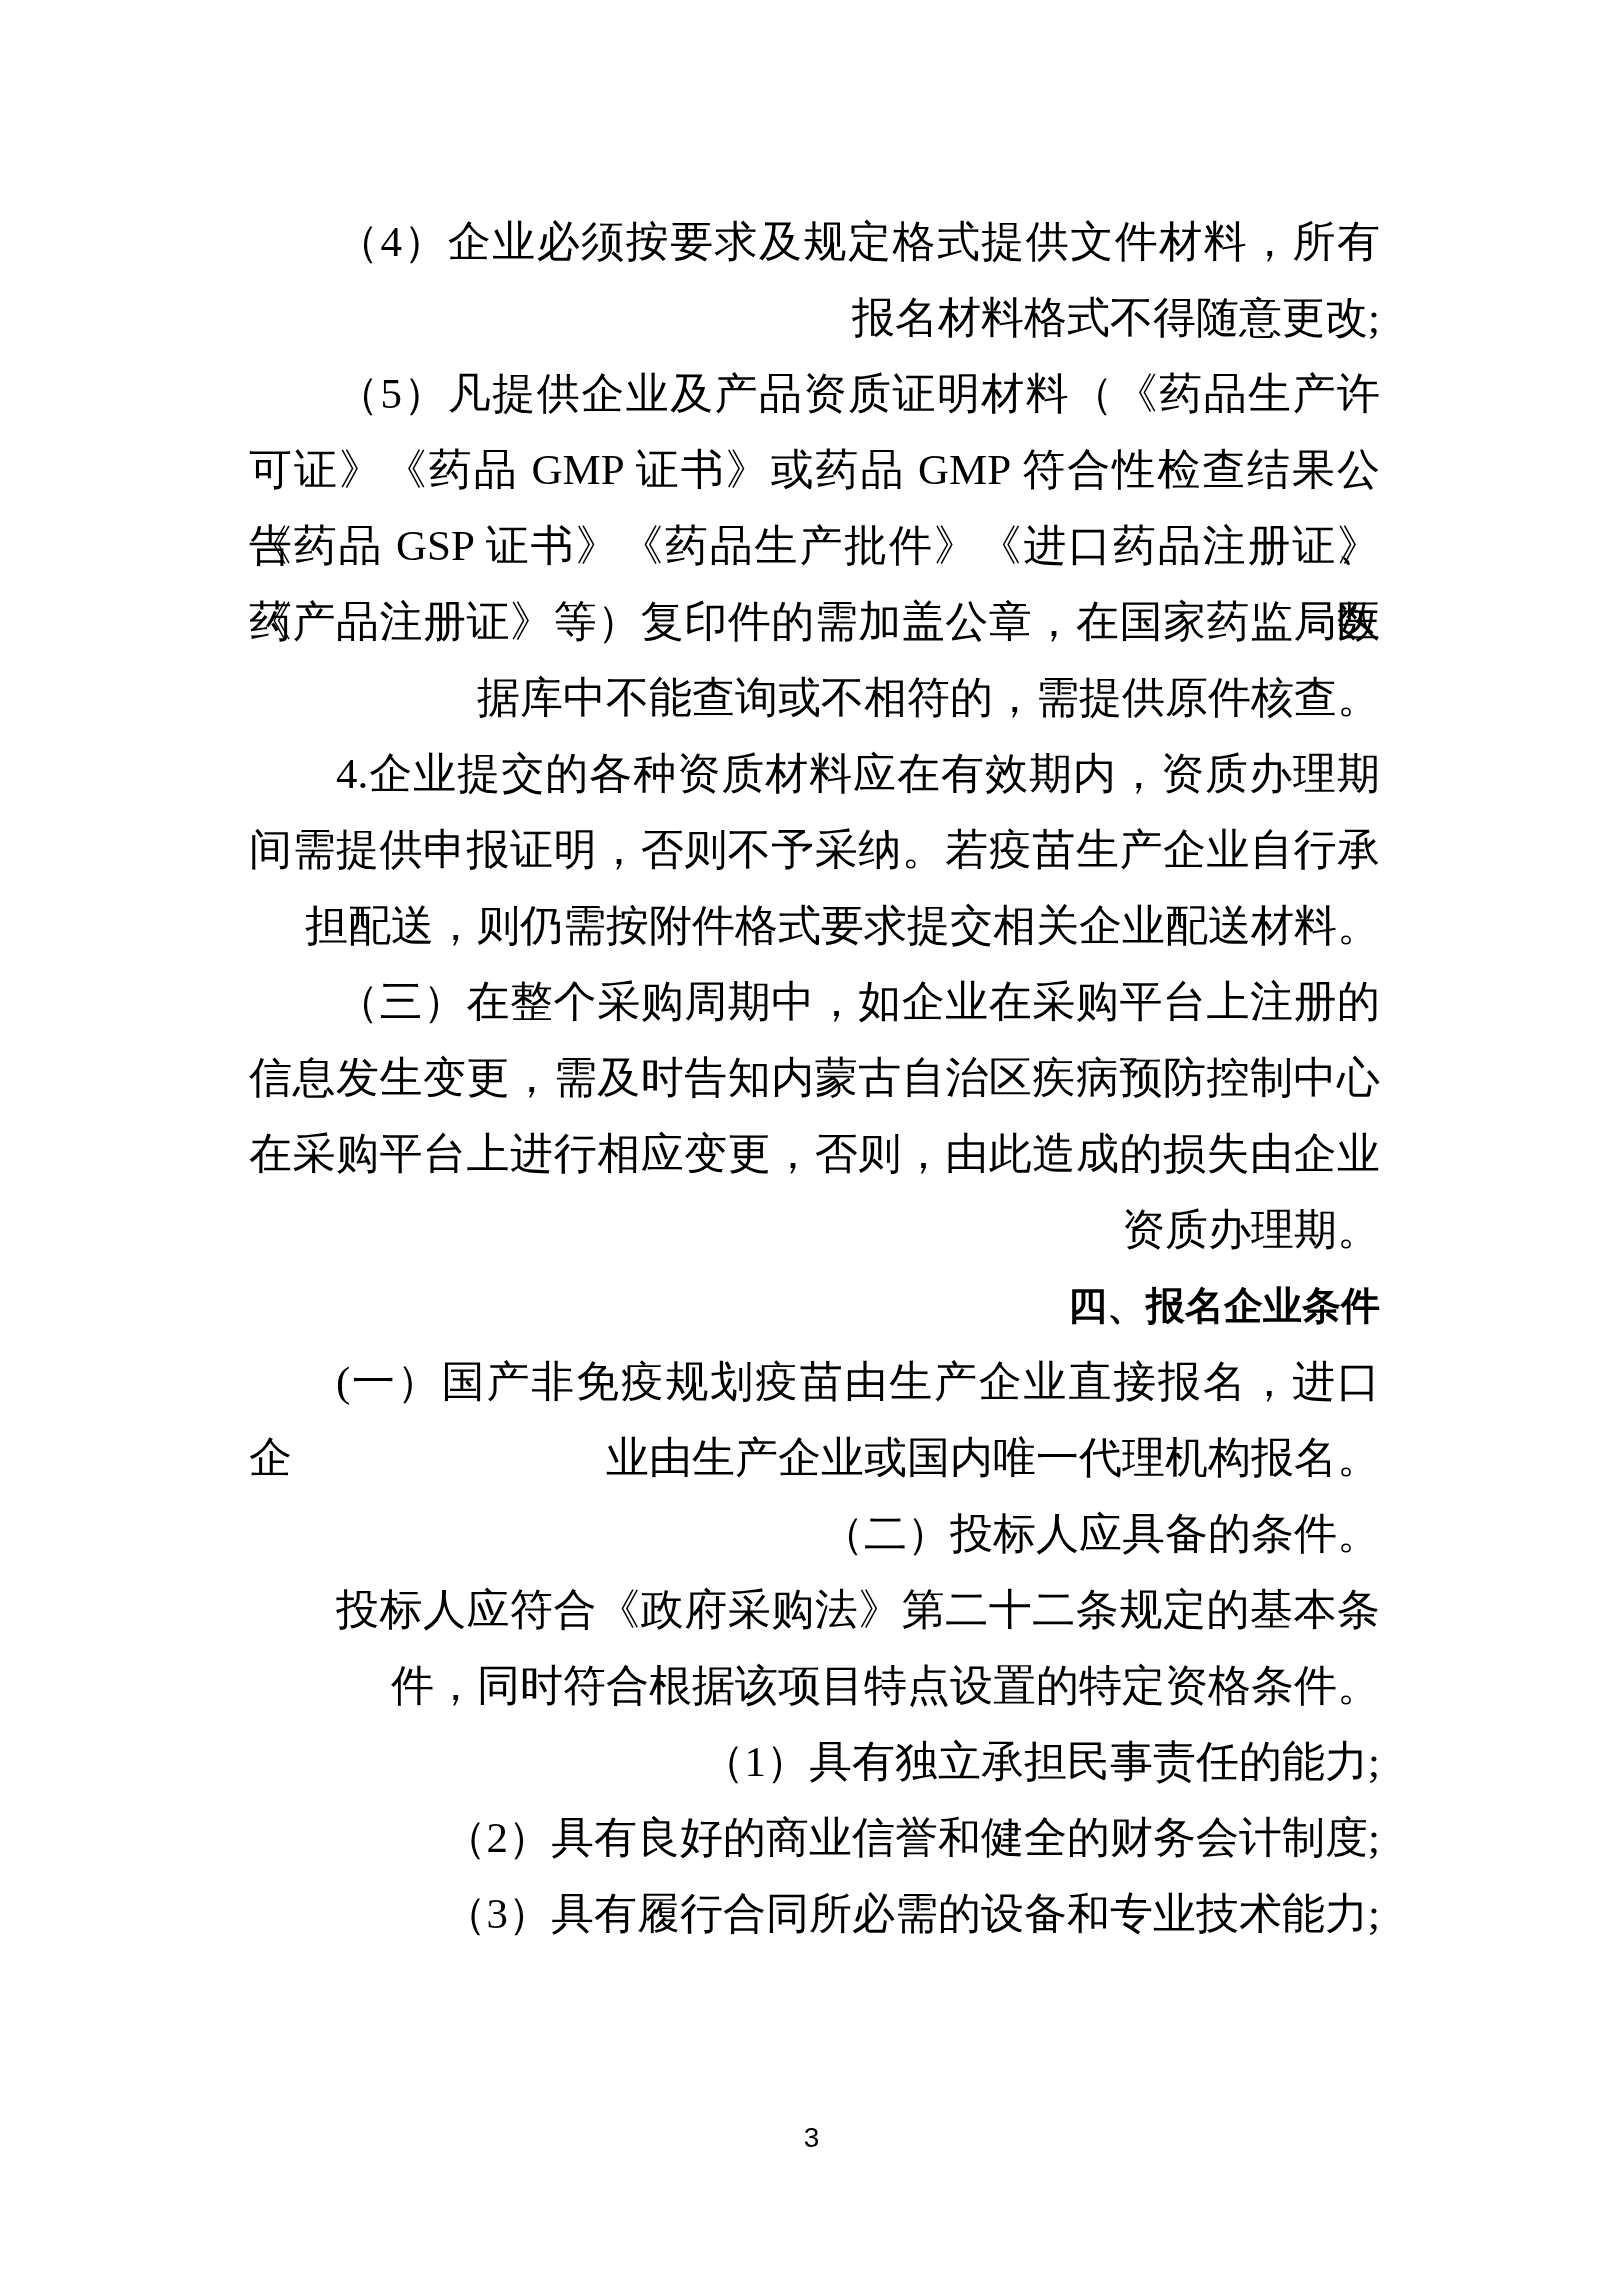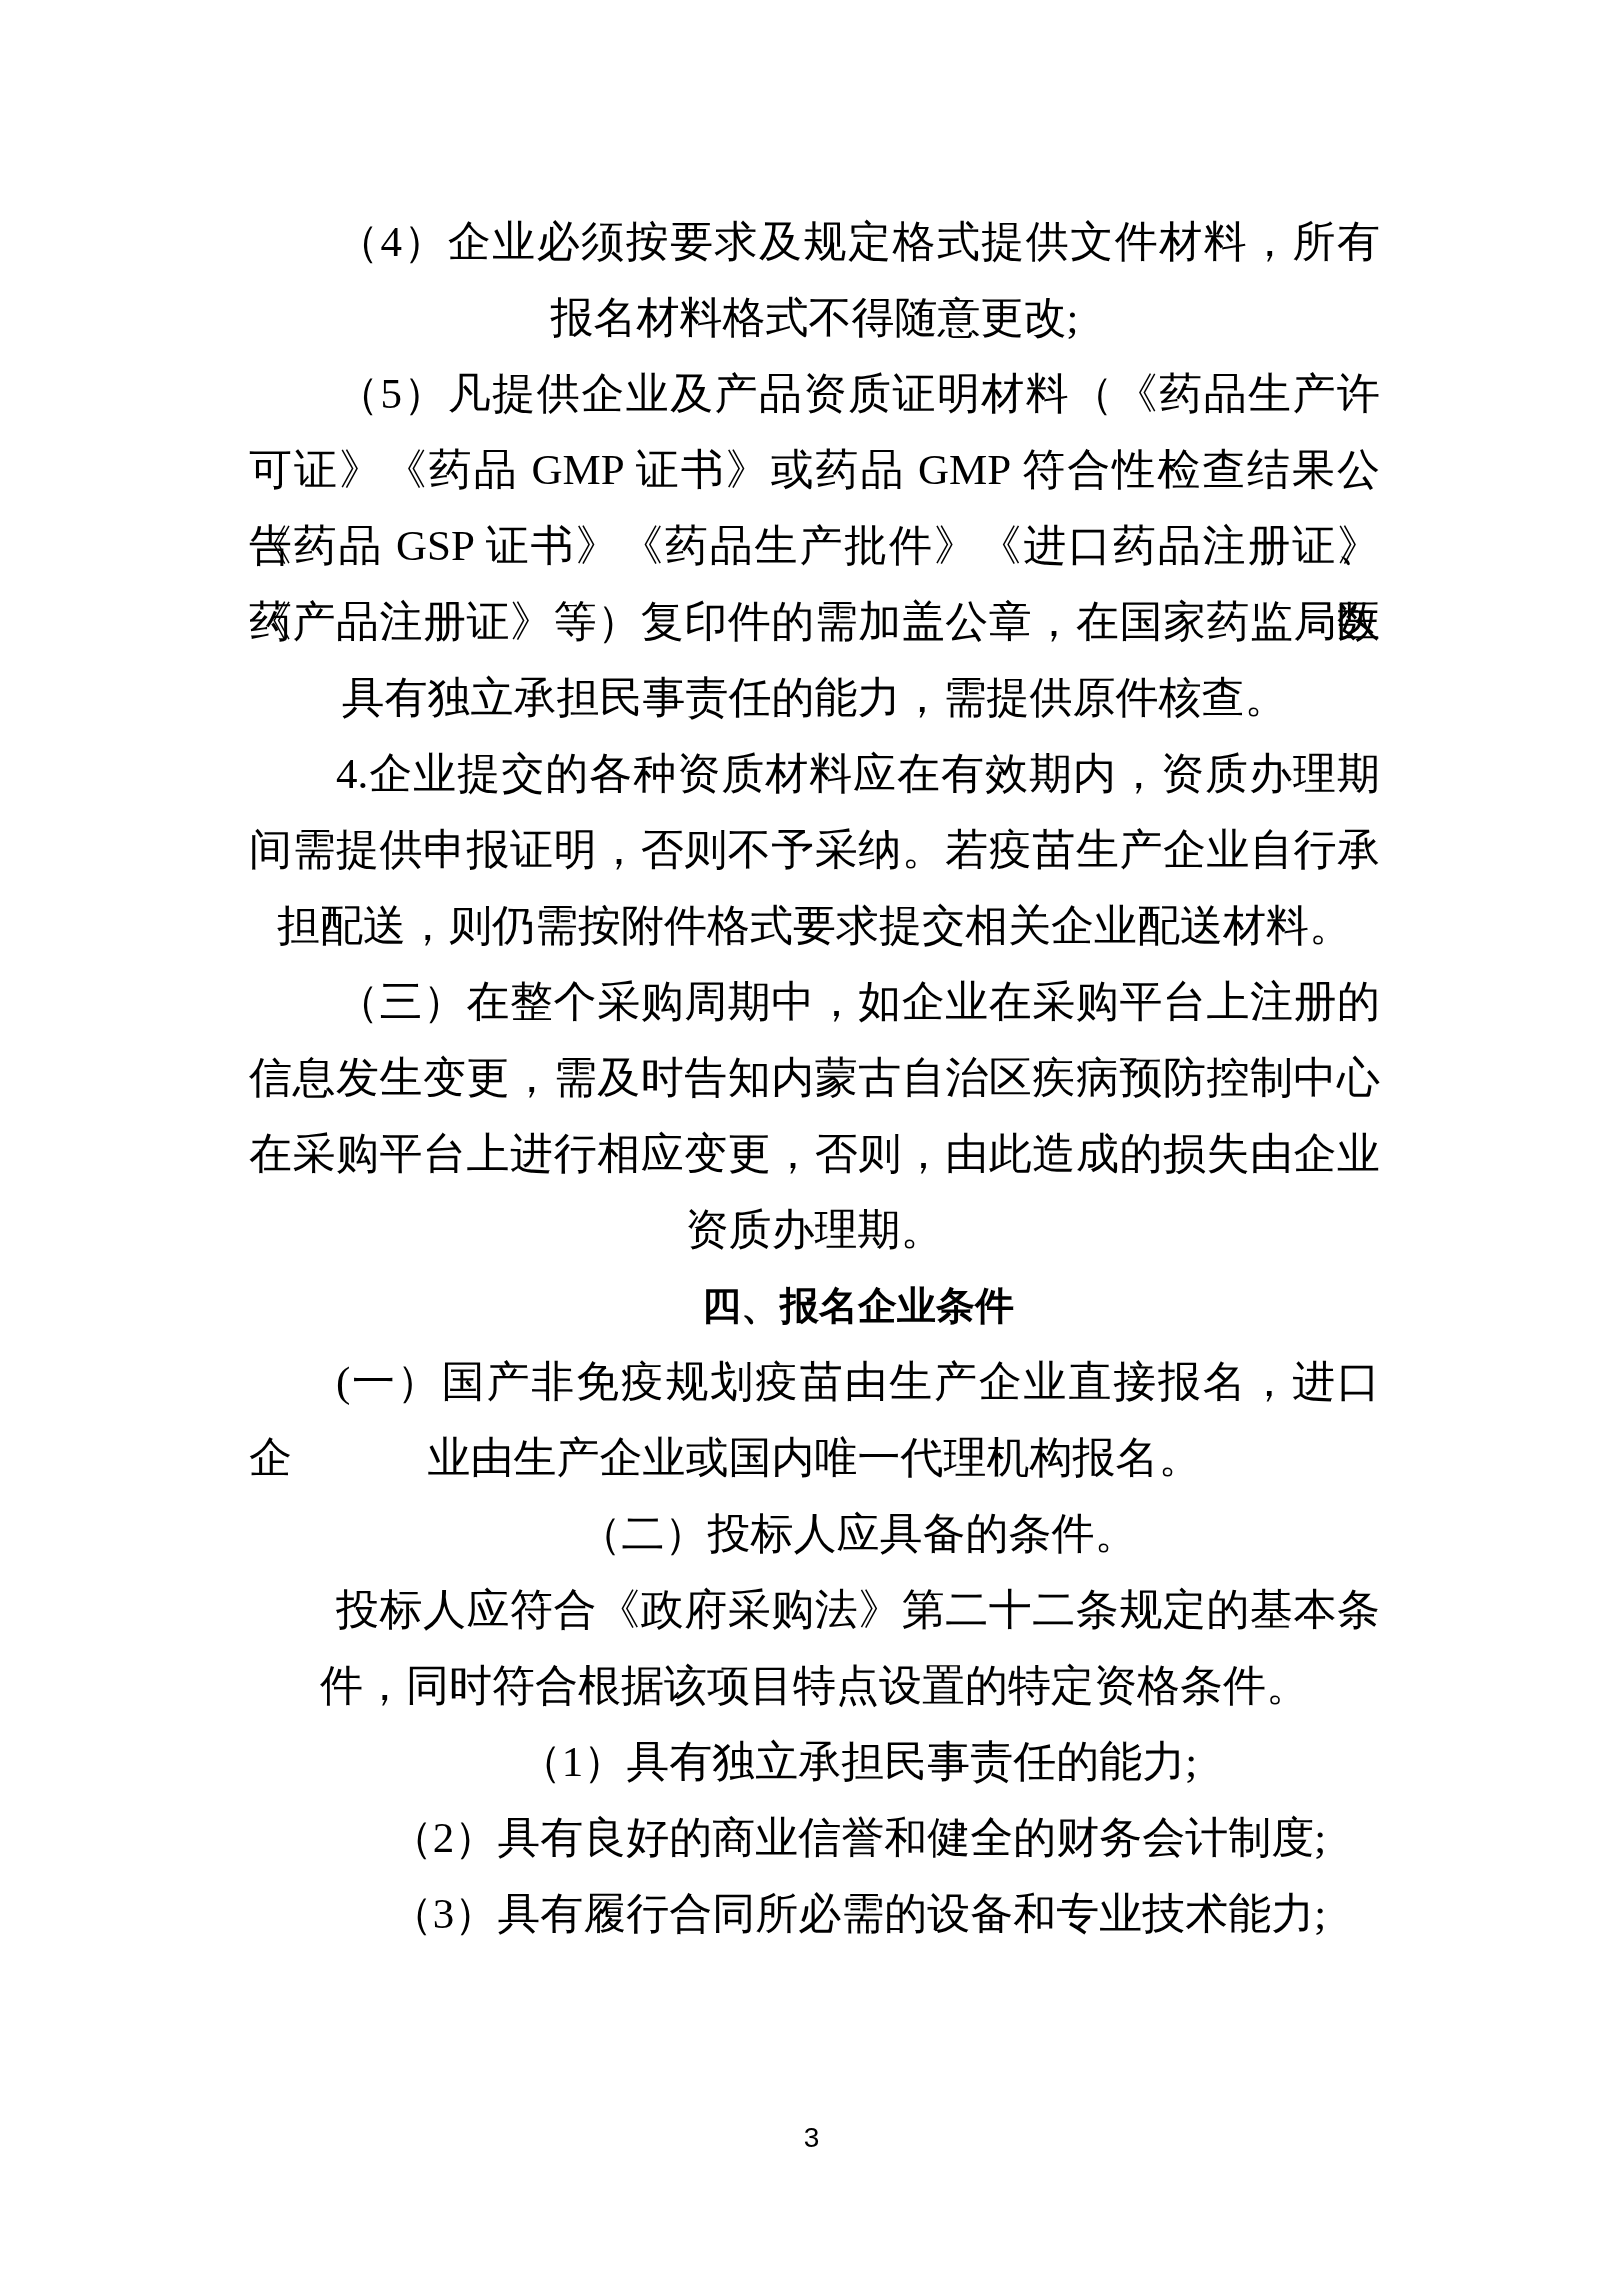--- a/index.html
+++ b/index.html
@@ -20,21 +20,21 @@
     position: absolute;
     left: 249px;
     top: 204px;
     width: 1131px;
   }
   .line {
     height: 76px;
     line-height: 76px;
     font-size: 43px;
     white-space: nowrap;
-    text-align: center;
+    text-align: right;
   }
   .line.fill {
     white-space: normal;
     text-align: justify;
     text-align-last: justify;
   }
   .line.indent {
     text-indent: 87px;
   }
   .line.heading {
@@ -58,21 +58,21 @@
 <body>
 
 <div class="page">
   <div class="doc-body">
       <div class="line fill indent">（4）企业必须按要求及规定格式提供文件材料，所有</div>
       <div class="line">报名材料格式不得随意更改;</div>
       <div class="line fill indent">（5）凡提供企业及产品资质证明材料（《药品生产许</div>
       <div class="line fill">可证》《药品 GMP 证书》或药品 GMP 符合性检查结果公告、</div>
       <div class="line fill">《药品 GSP 证书》《药品生产批件》《进口药品注册证》《医</div>
       <div class="line fill">药产品注册证》等）复印件的需加盖公章，在国家药监局数</div>
-      <div class="line">具有独立承担民事责任的能力，需提供原件核查。</div>
+      <div class="line">据库中不能查询或不相符的，需提供原件核查。</div>
       <div class="line fill indent">4.企业提交的各种资质材料应在有效期内，资质办理期</div>
       <div class="line fill">间需提供申报证明，否则不予采纳。若疫苗生产企业自行承</div>
       <div class="line">担配送，则仍需按附件格式要求提交相关企业配送材料。</div>
       <div class="line fill indent">（三）在整个采购周期中，如企业在采购平台上注册的</div>
       <div class="line fill">信息发生变更，需及时告知内蒙古自治区疾病预防控制中心</div>
       <div class="line fill">在采购平台上进行相应变更，否则，由此造成的损失由企业</div>
       <div class="line">资质办理期。</div>
       <div class="line indent heading">四、报名企业条件</div>
       <div class="line fill indent">(一）国产非免疫规划疫苗由生产企业直接报名，进口企</div>
       <div class="line">业由生产企业或国内唯一代理机构报名。</div>

